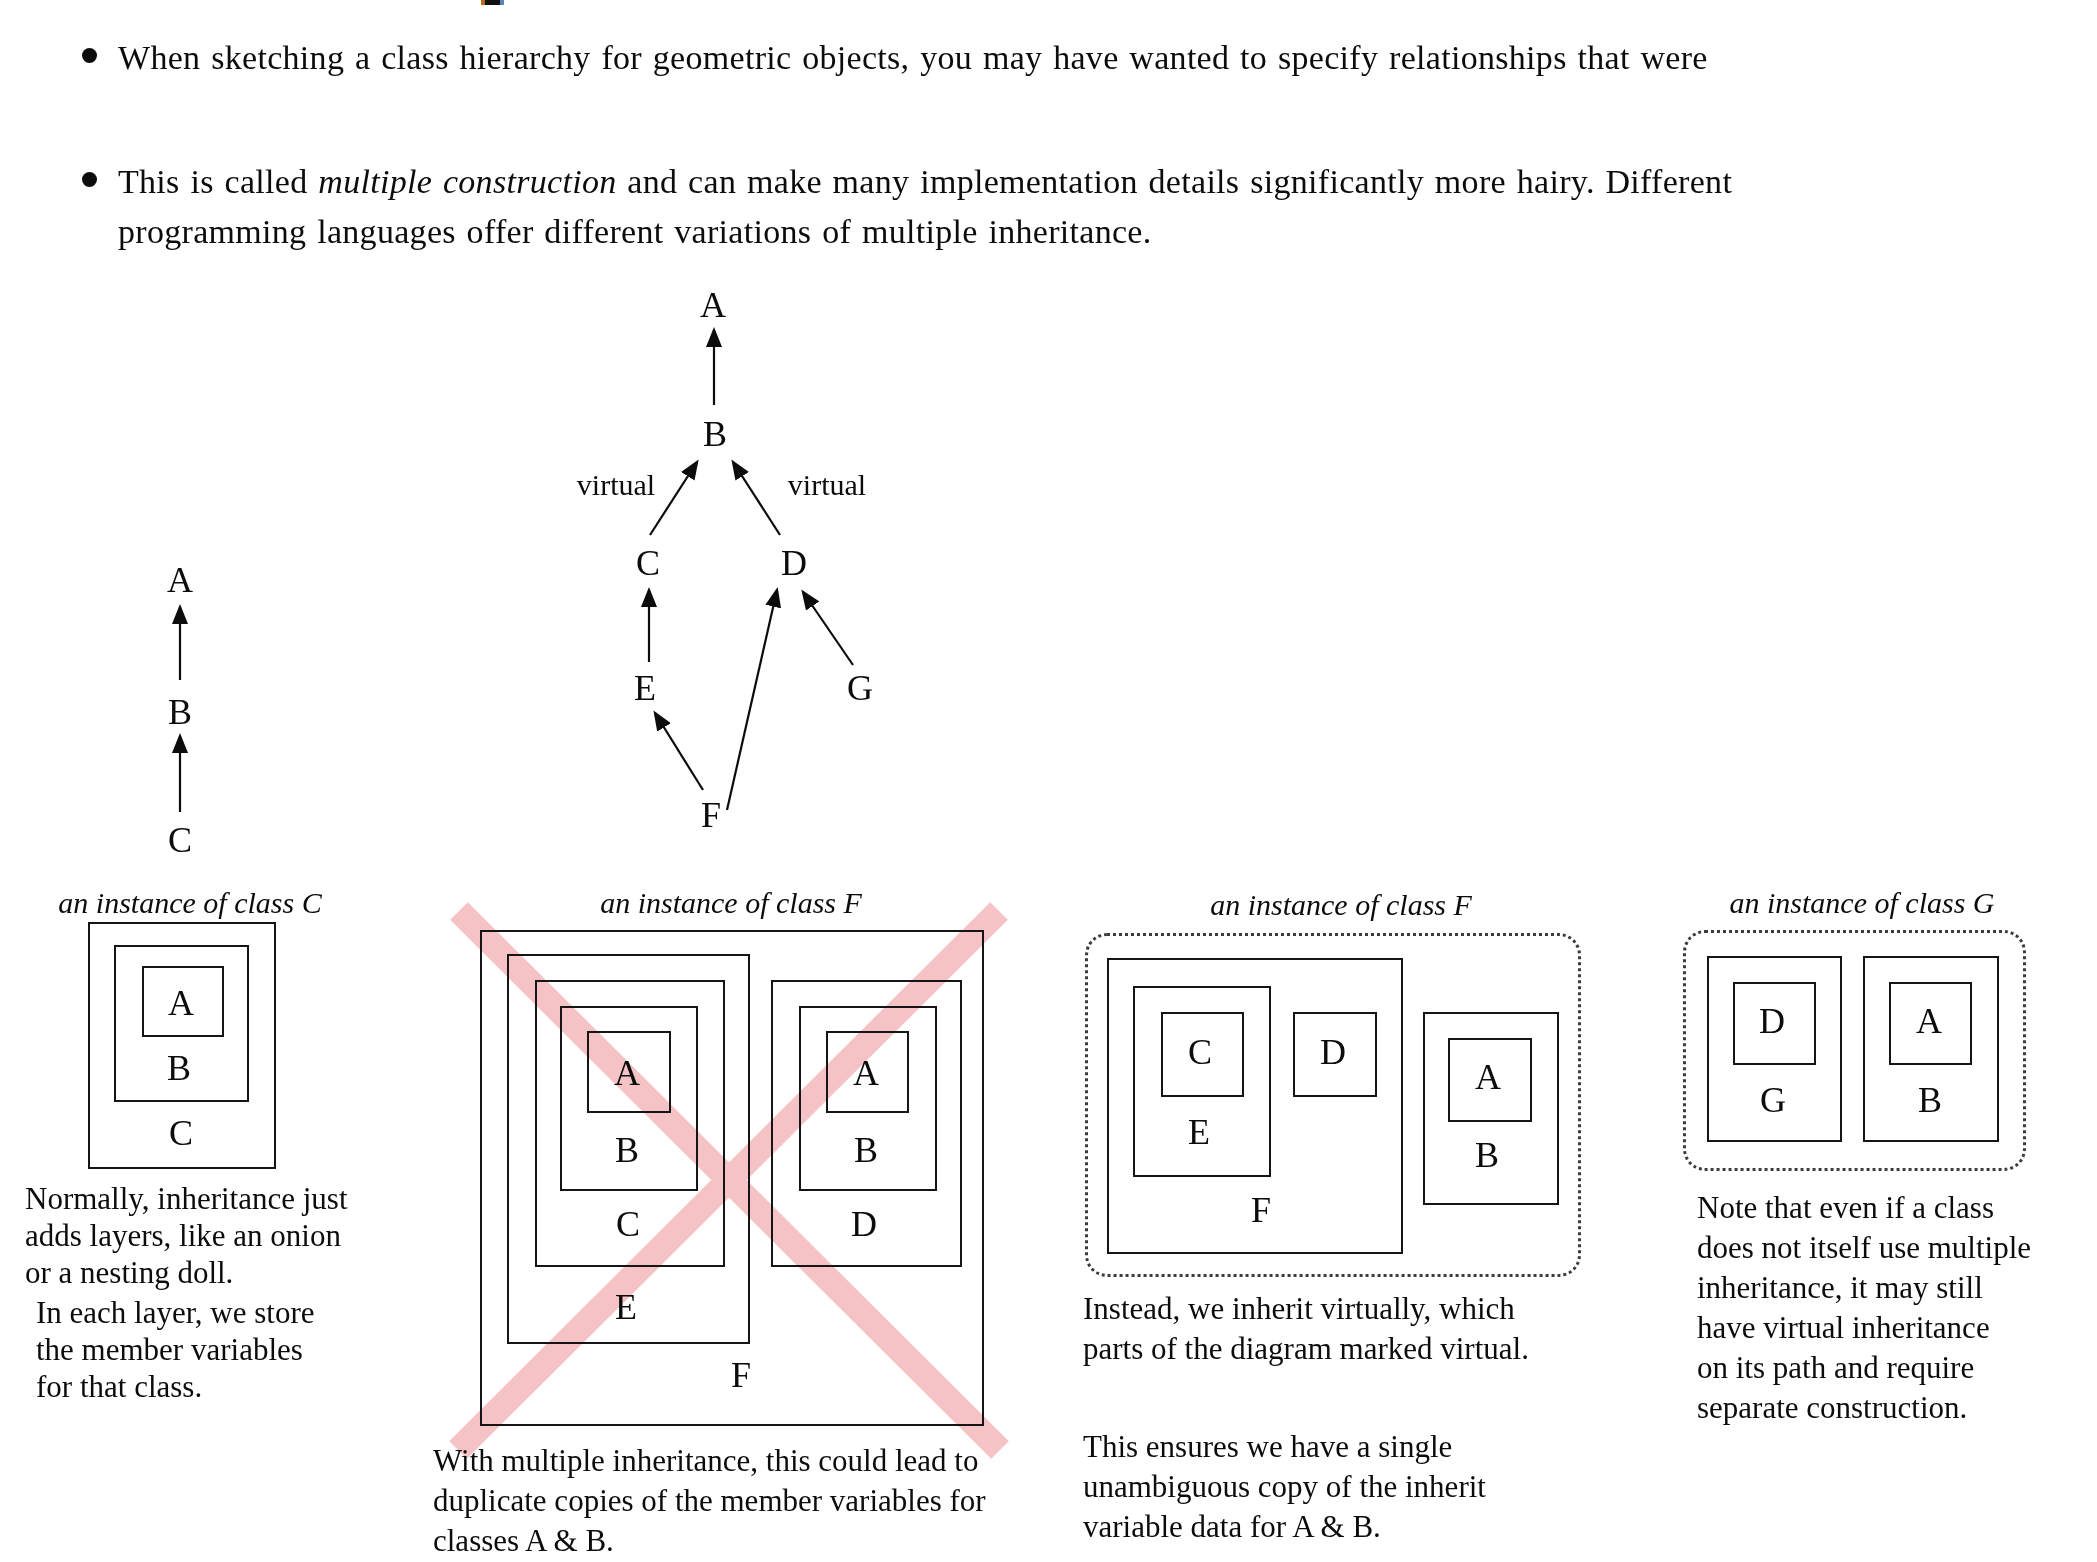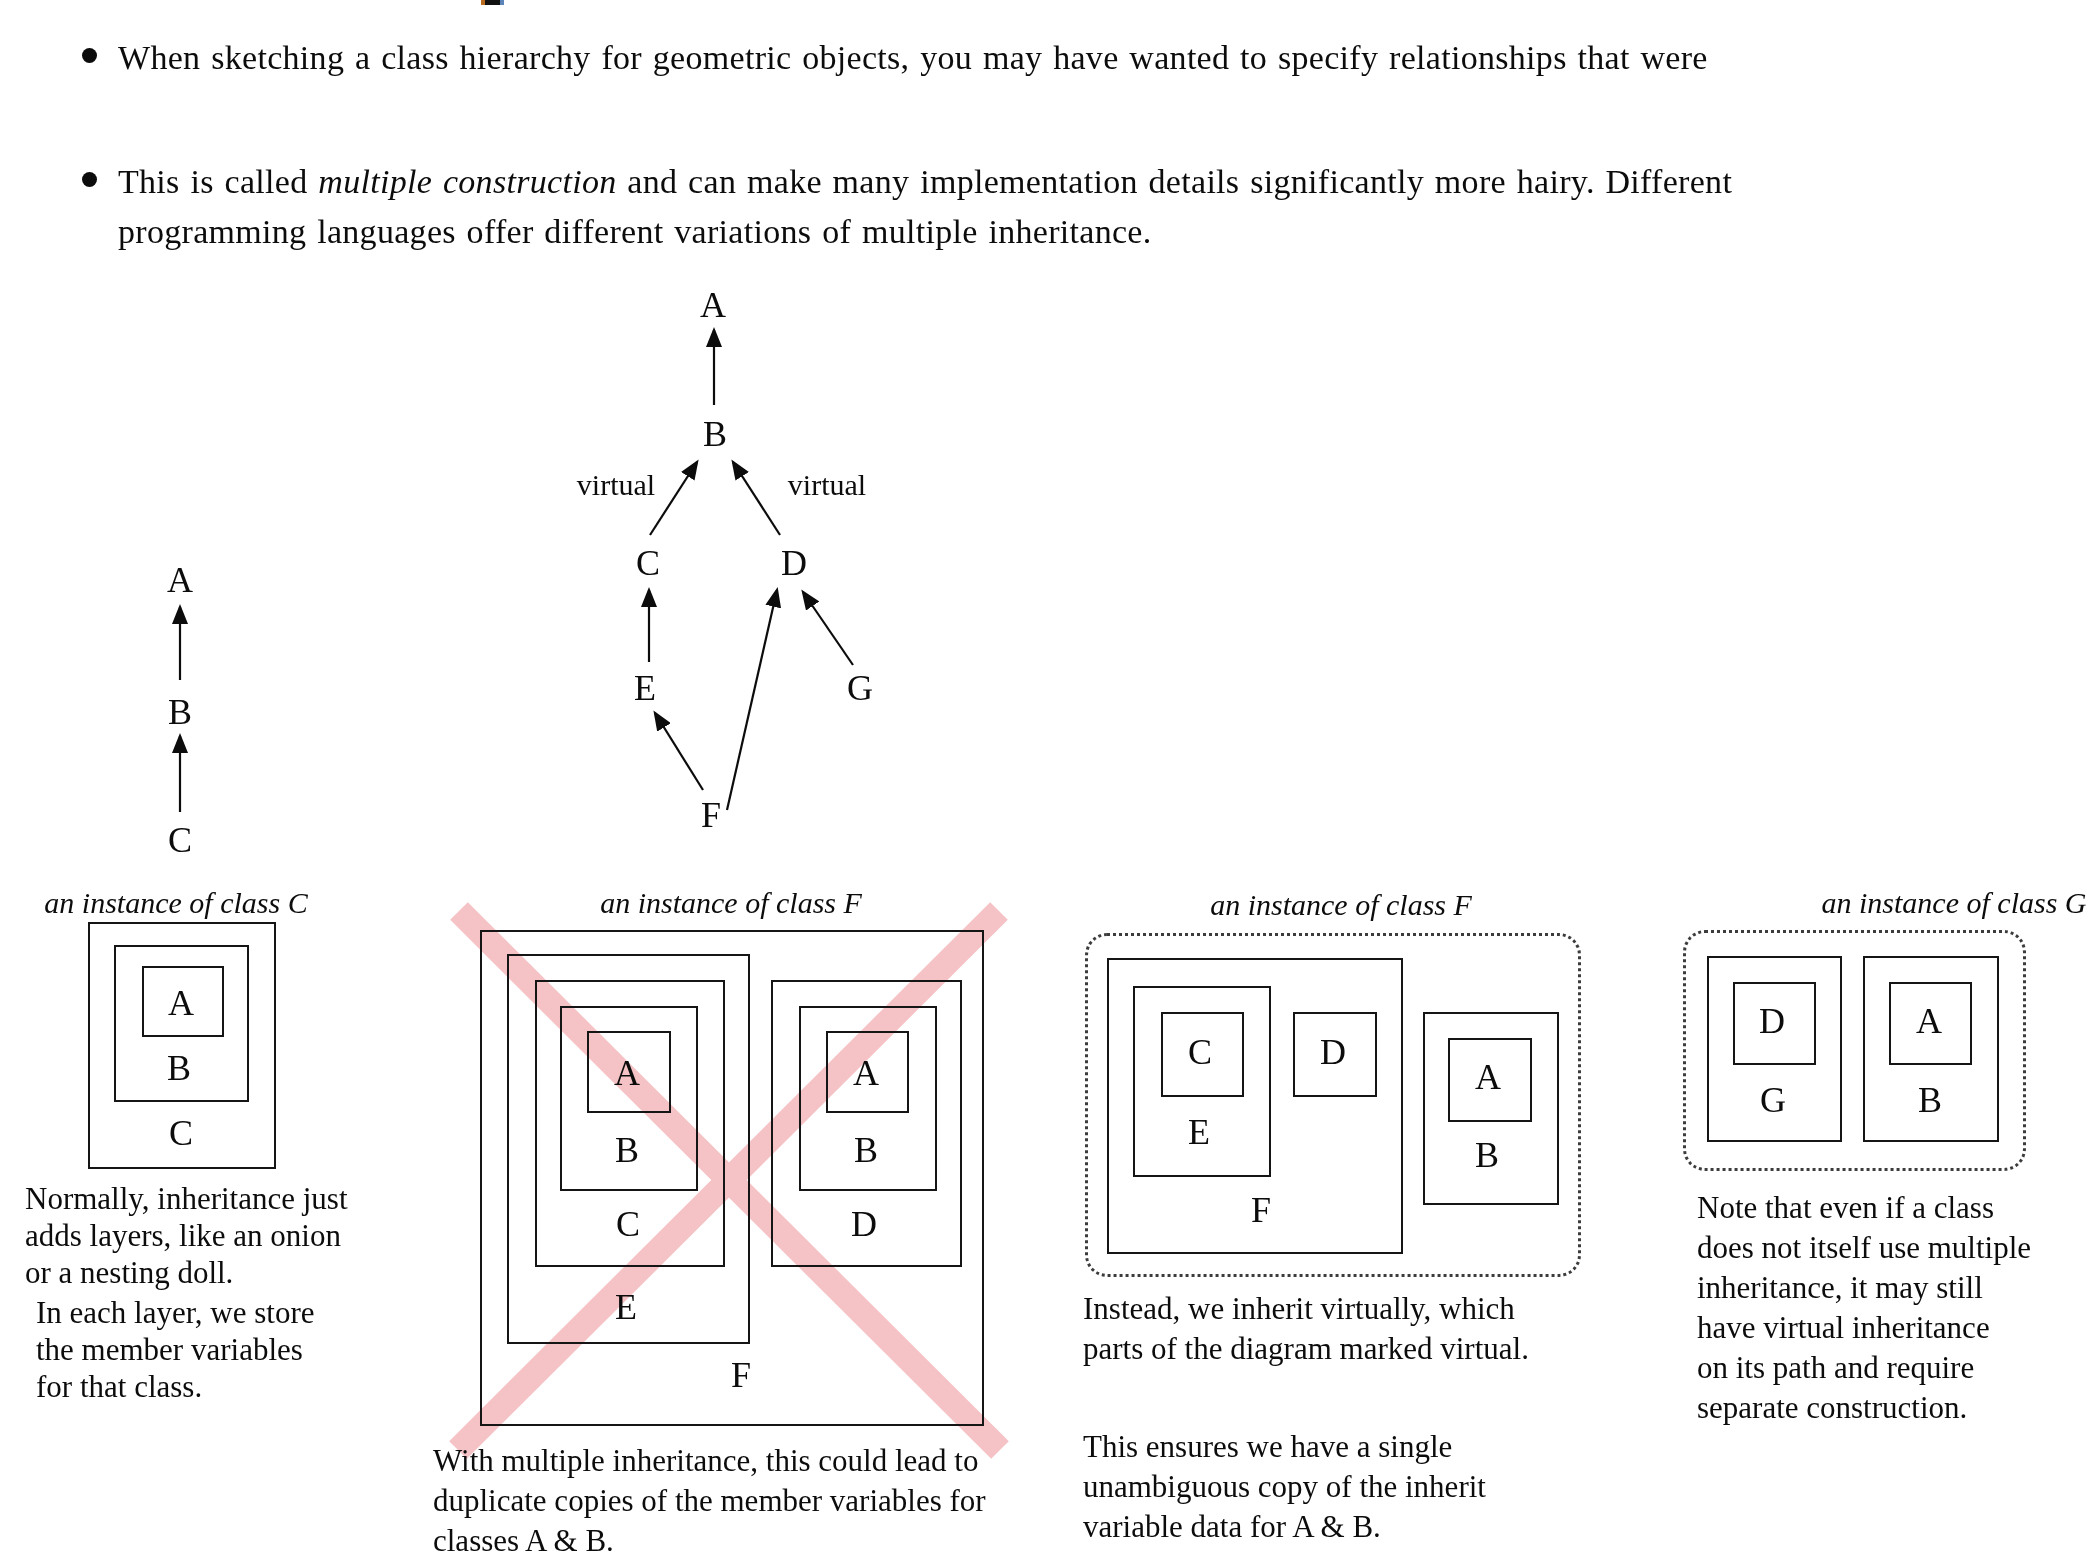--- a/index.html
+++ b/index.html
@@ -88,21 +88,21 @@
   <div class="vlabel" style="left:616px;top:485px;">virtual</div>
   <div class="vlabel" style="left:827px;top:485px;">virtual</div>
   <div class="node" style="left:648px;top:563px;">C</div>
   <div class="node" style="left:794px;top:563px;">D</div>
   <div class="node" style="left:645px;top:688px;">E</div>
   <div class="node" style="left:860px;top:688px;">G</div>
   <div class="node" style="left:711px;top:815px;">F</div>
 </div>
 
 <div>
-  <div class="sec-title" style="left:176px;top:886px;">an instance of class C</div>
+  <div class="sec-title" style="left:190px;top:886px;">an instance of class C</div>
   <div class="box" style="left:88px;top:922px;width:184px;height:243px;"></div>
   <div class="box" style="left:114px;top:945px;width:131px;height:153px;"></div>
   <div class="box" style="left:142px;top:966px;width:78px;height:67px;"></div>
   <div class="ilabel" style="left:181px;top:1003px;">A</div>
   <div class="ilabel" style="left:179px;top:1068px;">B</div>
   <div class="ilabel" style="left:181px;top:1133px;">C</div>
   <div class="cap tight" style="left:25px;top:1180px;">
     <span>Normally, inheritance just</span>
       <span>adds layers, like an onion</span>
       <span>or a nesting doll.</span>
@@ -159,21 +159,21 @@
       <span>parts of the diagram marked virtual.</span>
   </div>
   <div class="cap" style="left:1083px;top:1427px;">
     <span>This ensures we have a single</span>
       <span>unambiguous copy of the inherit</span>
       <span>variable data for A &amp; B.</span>
   </div>
 </div>
 
 <div>
-  <div class="sec-title" style="left:1954px;top:886px;">an instance of class G</div>
+  <div class="sec-title" style="left:1862px;top:886px;">an instance of class G</div>
   <div class="dottedbox" style="left:1683px;top:930px;width:337px;height:235px;"></div>
   <div class="box" style="left:1707px;top:956px;width:131px;height:182px;"></div>
   <div class="box" style="left:1733px;top:982px;width:79px;height:79px;"></div>
   <div class="box" style="left:1863px;top:956px;width:132px;height:182px;"></div>
   <div class="box" style="left:1889px;top:982px;width:79px;height:79px;"></div>
   <div class="ilabel" style="left:1772px;top:1021px;">D</div>
   <div class="ilabel" style="left:1773px;top:1100px;">G</div>
   <div class="ilabel" style="left:1929px;top:1021px;">A</div>
   <div class="ilabel" style="left:1930px;top:1100px;">B</div>
   <div class="cap" style="left:1697px;top:1188px;">

